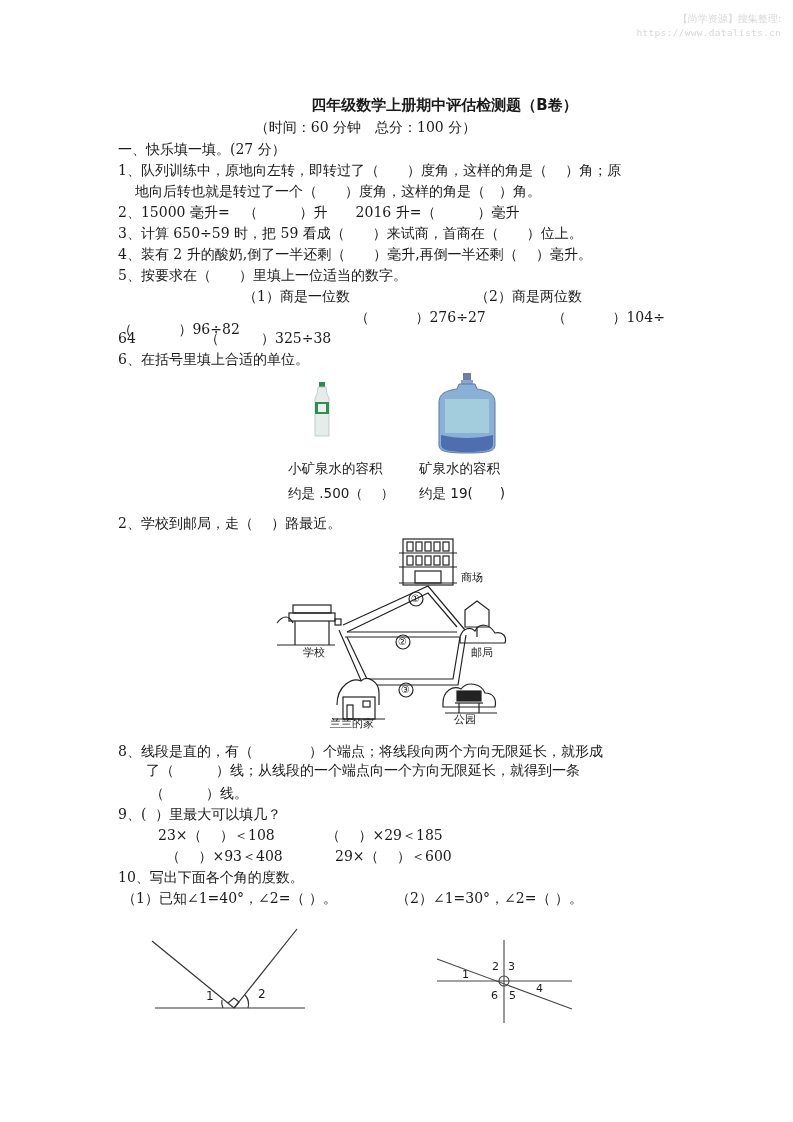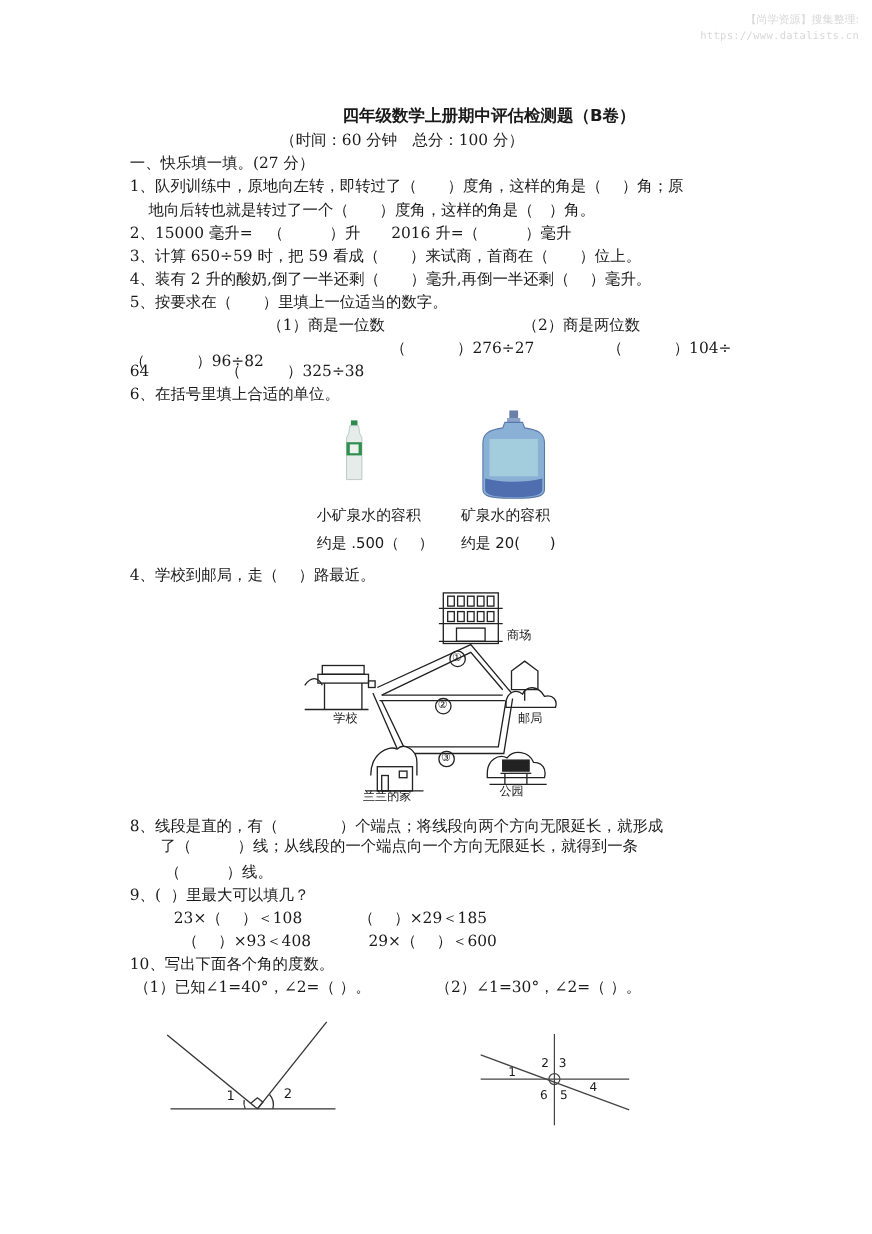--- a/index.html
+++ b/index.html
@@ -74,23 +74,23 @@
     <rect x="26" y="0" width="8" height="8" fill="#6b7fa8"></rect>
     <rect x="24" y="7" width="12" height="4" fill="#8da2c8"></rect>
     <path d="M22,11 L38,11 L40,16 C54,18 58,22 58,30 L58,72 C58,78 52,80 30,80 C8,80 2,78 2,72 L2,30 C2,22 6,18 20,16 Z" fill="#8ab0d6" stroke="#5a78aa" stroke-width="1"></path>
     <path d="M8,26 L52,26 L52,60 L8,60 Z" fill="#a9d4dd" opacity="0.8"></path>
     <path d="M4,62 C20,66 40,66 56,62 L56,72 C56,77 48,79 30,79 C12,79 4,77 4,72 Z" fill="#4f6eb0"></path>
   </svg>
 </div>
 <div class="cap" style="left:288px; top:460px;">小矿泉水的容积</div>
 <div class="cap" style="left:288px; top:485px;">约是 .500（　 ）</div>
 <div class="cap" style="left:419px; top:460px;">矿泉水的容积</div>
-<div class="cap" style="left:419px; top:485px;">约是 20(　　)</div>
-
-<div class="line" style="left:118px; top:513px;">4、学校到邮局，走（　 ）路最近。</div>
+<div class="cap" style="left:419px; top:485px;">约是 19(　　)</div>
+
+<div class="line" style="left:118px; top:513px;">2、学校到邮局，走（　 ）路最近。</div>
 
 <div class="img-area" style="left:275px; top:535px;">
   <svg width="235" height="195" viewBox="0 0 235 195" fill="none" stroke="#222" stroke-width="1.2">
 
     <g>
       <rect x="128" y="4" width="50" height="46" fill="#fff"></rect>
       <line x1="124" y1="18" x2="182" y2="18"></line>
       <line x1="124" y1="32" x2="182" y2="32"></line>
       <line x1="124" y1="48" x2="182" y2="48"></line>
       <rect x="132" y="7" width="6" height="9"></rect>

